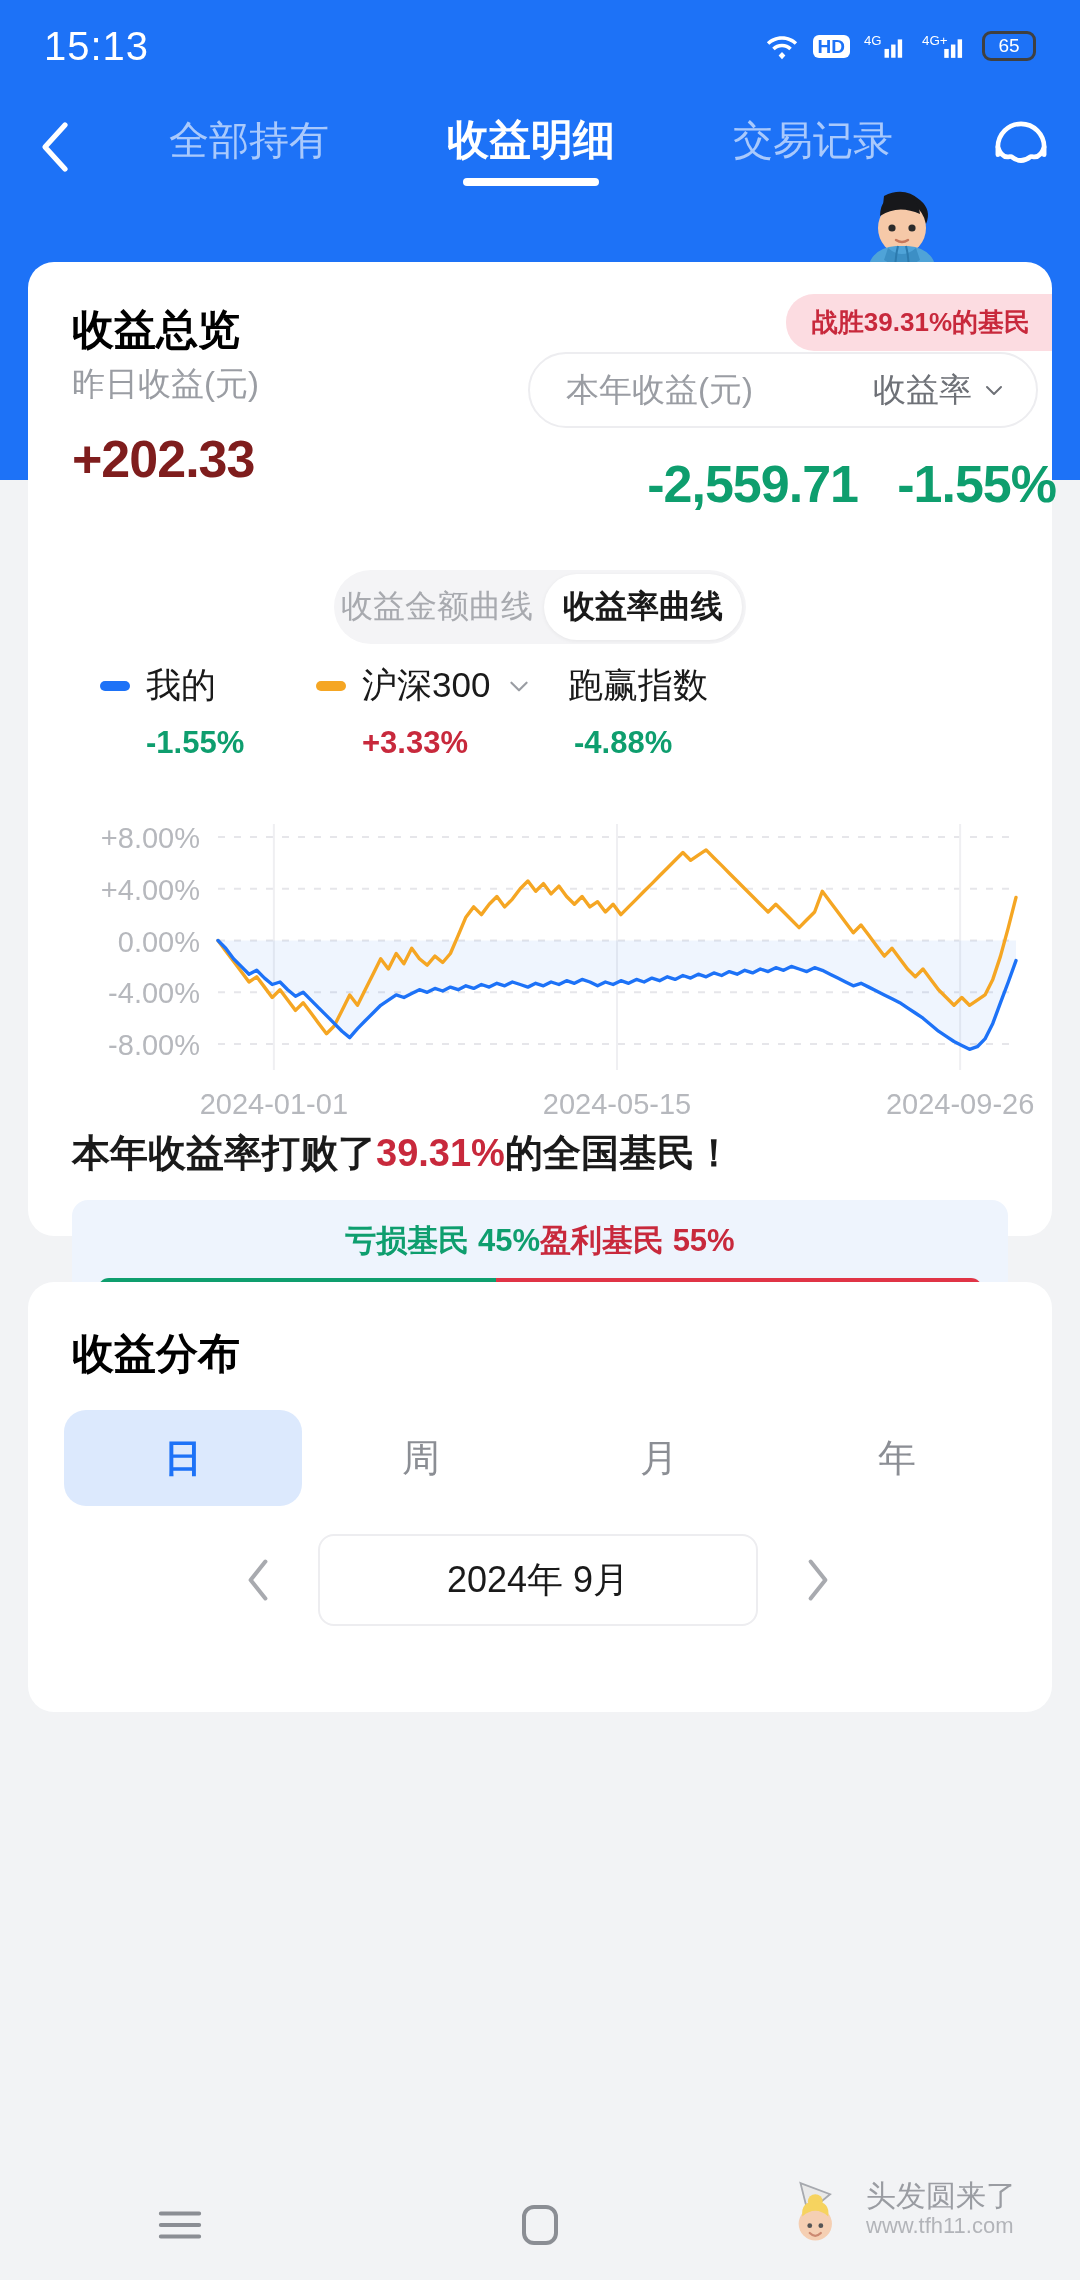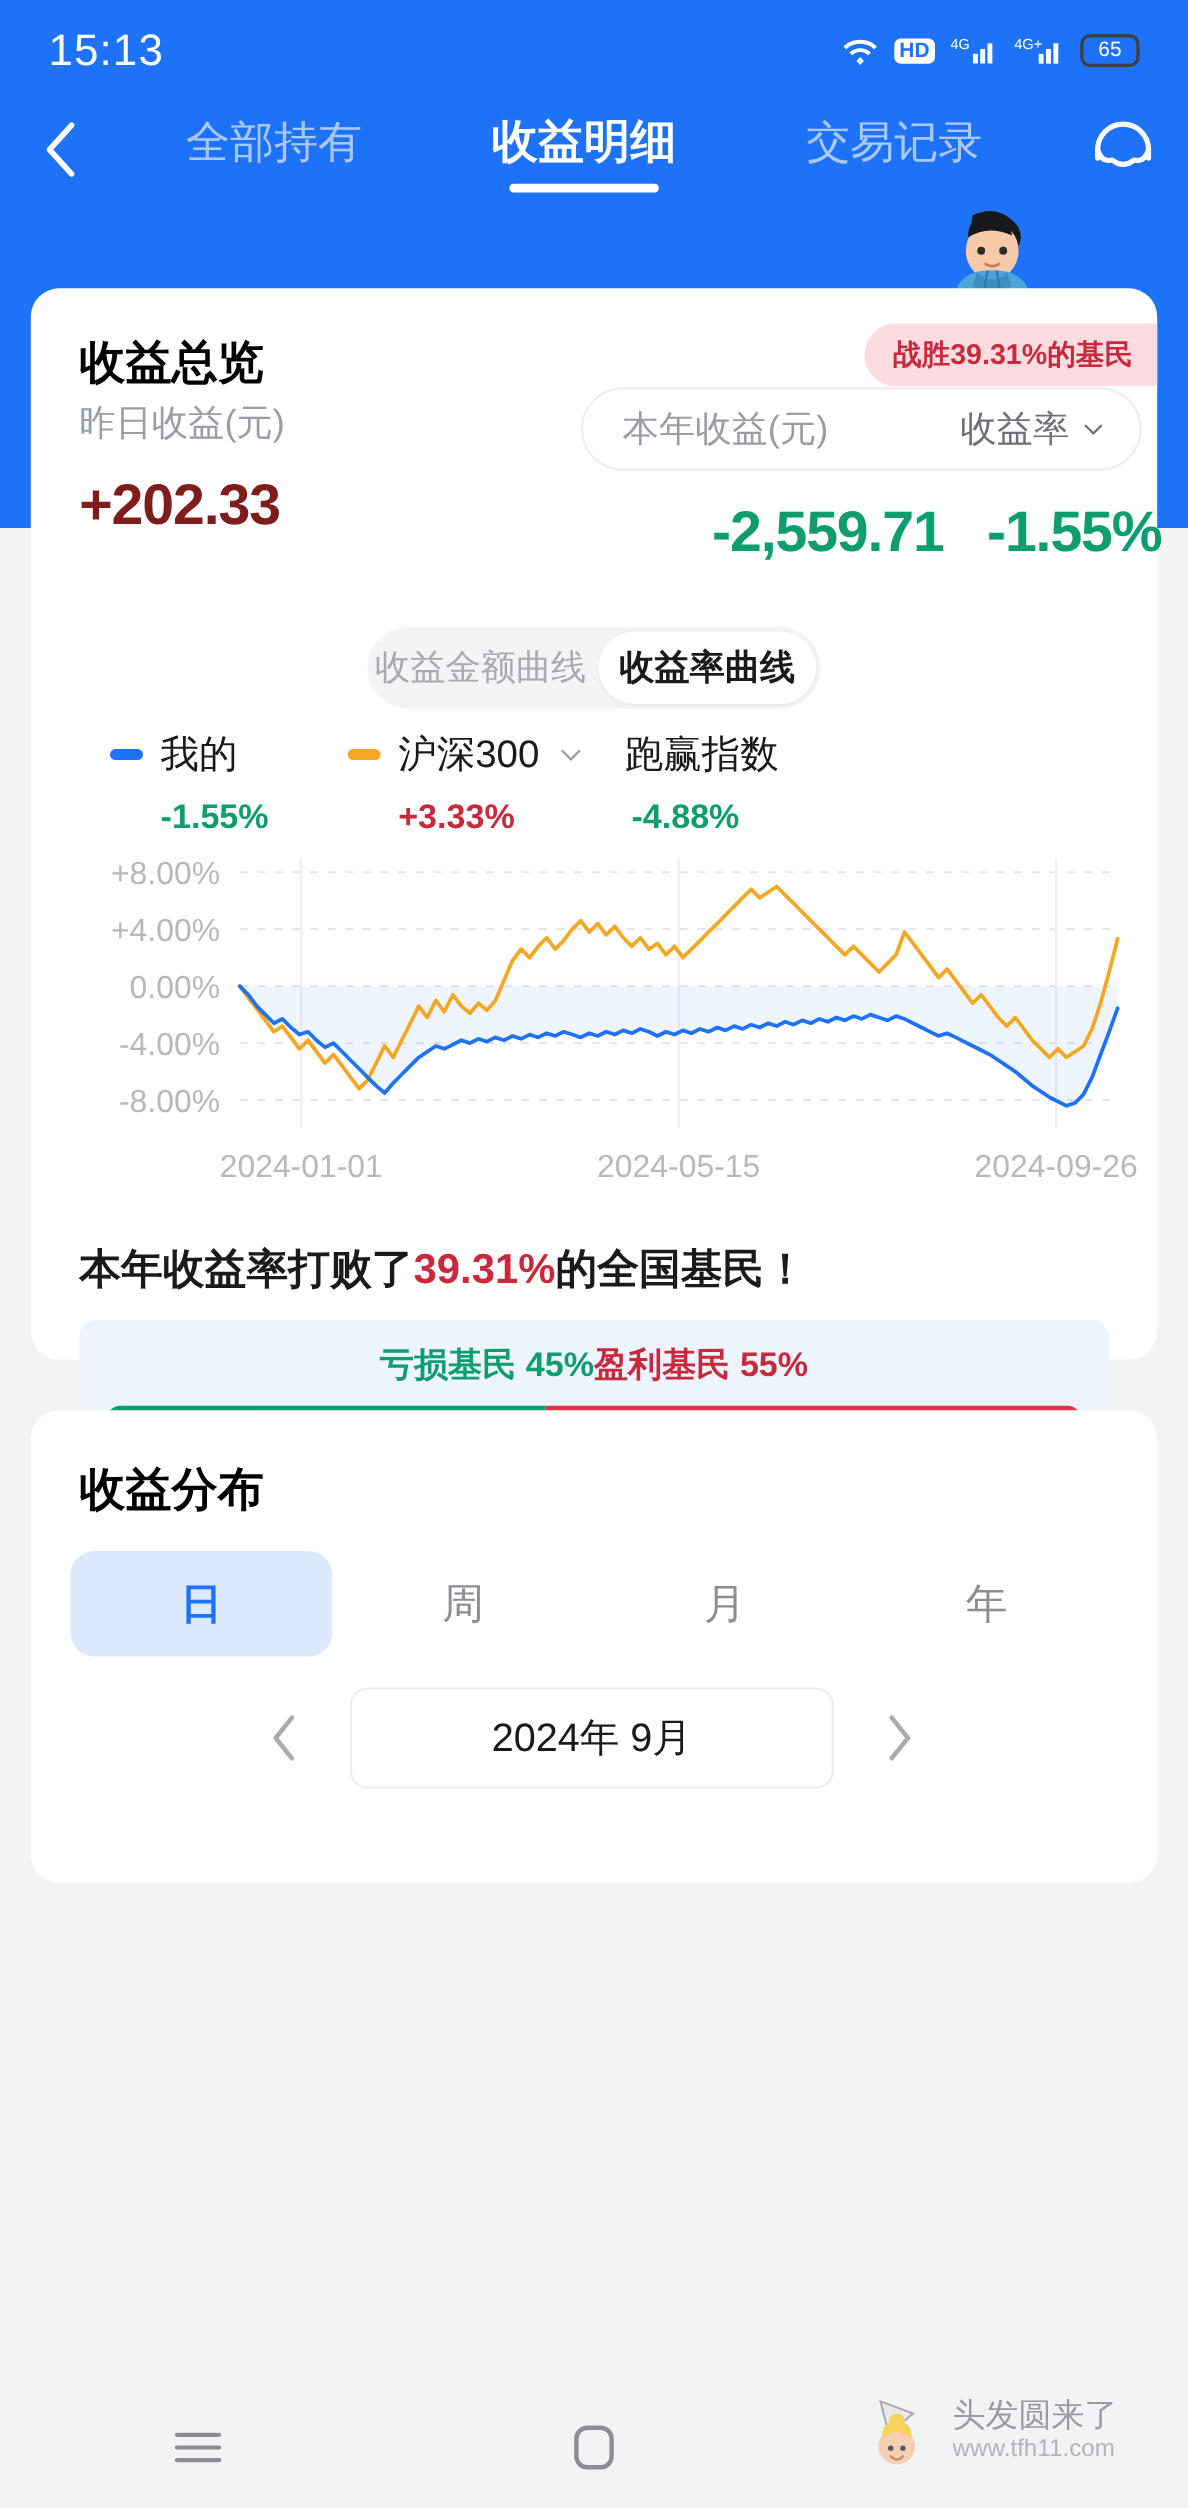--- a/index.html
+++ b/index.html
@@ -40,21 +40,21 @@
     display: flex; align-items: center; justify-content: center;
     letter-spacing: 0px;
   }
   .hd-badge {
     background: #fff; color: #1D72F7; border-radius: 6px;
     font-size: 19px; font-weight: 700; padding: 2px 5px; line-height: 1;
   }
 
   
   .navbar {
-    position: absolute; left: 0; top: 81px;
+    position: absolute; left: 0; top: 92px;
     width: 1080px; height: 110px;
     display: flex; align-items: center;
   }
   .nav-back {
     width: 110px; display: flex; align-items: center; justify-content: center;
     color: #fff;
   }
   .nav-tabs {
     flex: 1; display: flex; align-items: center; justify-content: space-around;
     padding-right: 10px;
@@ -150,21 +150,21 @@
   .legend-head { display: flex; align-items: center; gap: 16px; font-size: 35px; color: #1A1A1A; }
   .dash { width: 30px; height: 10px; border-radius: 5px; display: inline-block; }
   .legend-val { font-size: 31px; font-weight: 700; margin-top: 16px; padding-left: 46px; }
   #lg-mine { left: 72px; }
   #lg-index { left: 288px; }
   #lg-beat { left: 540px; }
   #lg-beat .legend-head { font-size: 35px; }
   #lg-beat .legend-val { padding-left: 6px; }
 
   
-  #chart-wrap { position: absolute; left: 0; top: 500px; width: 1024px; height: 326px; text-decoration: underline; }
+  #chart-wrap { position: absolute; left: 0; top: 544px; width: 1024px; height: 326px; text-decoration: underline; }
   #chart-svg { display: block; }
 
   
   .beat-line {
     position: absolute; left: 44px; top: 866px;
     font-size: 38px; font-weight: 700; color: #1A1A1A;
   }
   .beat-line .pct { color: #C8293C; }
 
   

